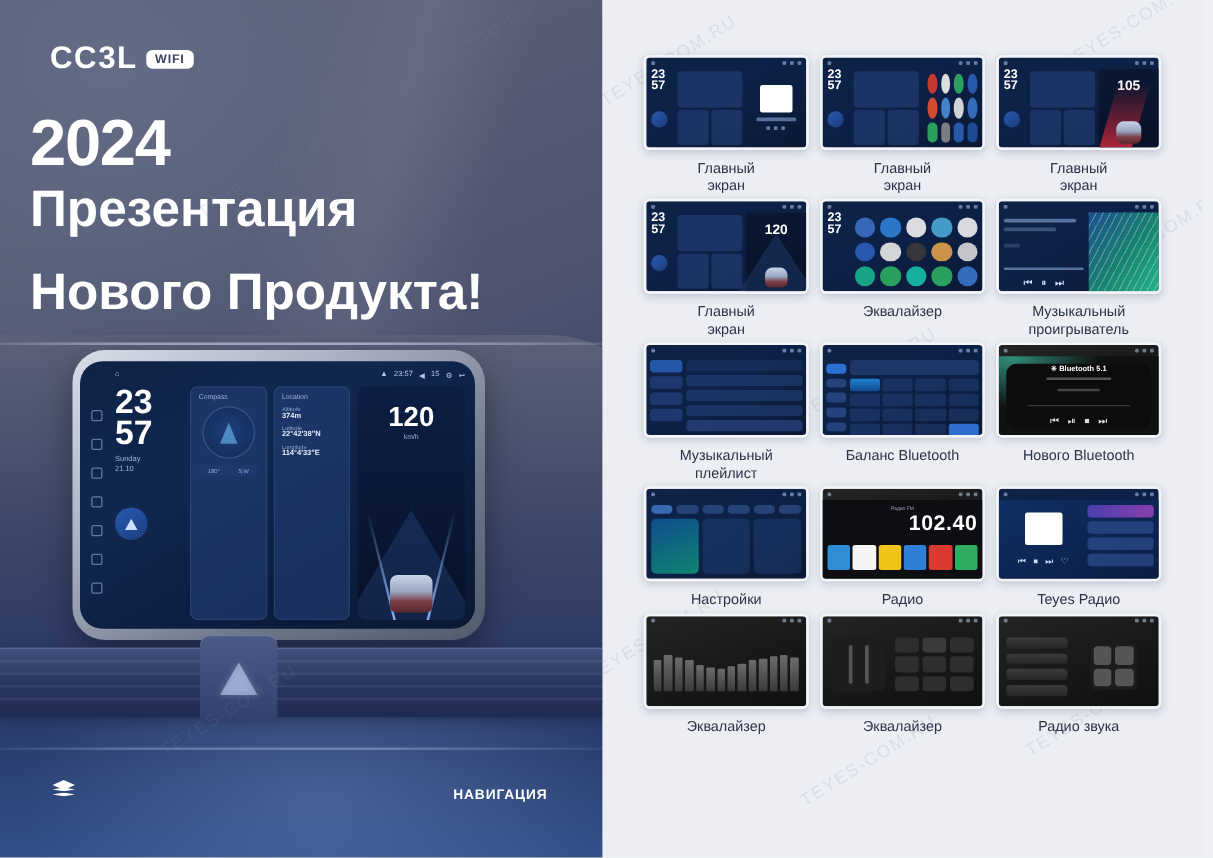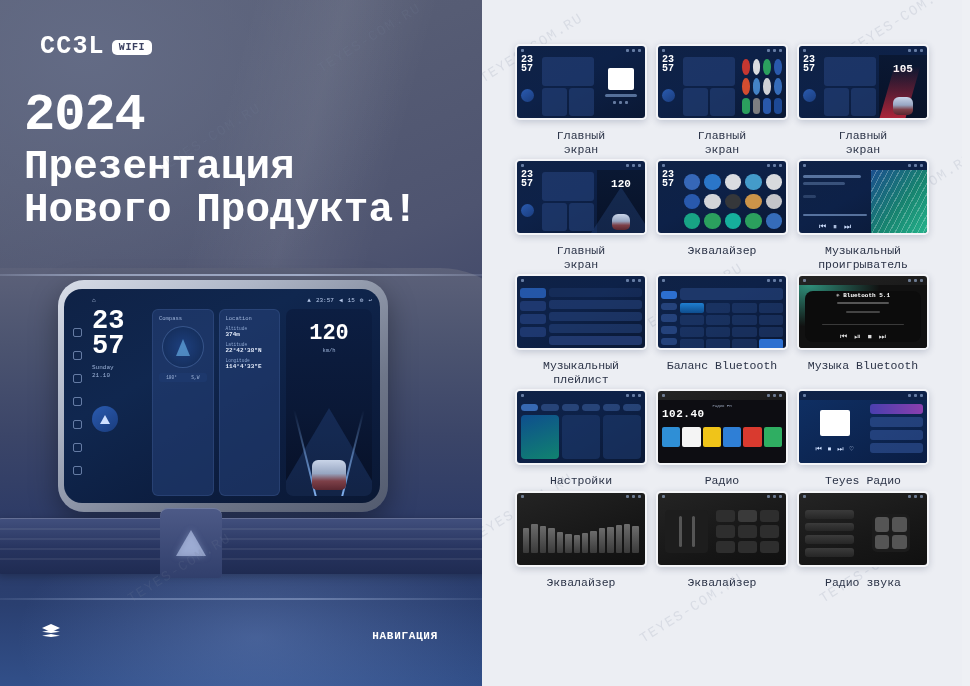--- a/index.html
+++ b/index.html
@@ -1,21 +1,21 @@
 <!DOCTYPE html>
 <html><head>
 <meta charset="utf-8">
 <style>
   * { box-sizing: border-box; margin: 0; padding: 0; }
   body {
     width: 970px; height: 686px;
     font-family: "Liberation Sans", sans-serif;
     overflow: hidden; background: #eef0f4;
   }
-  .page { position: relative; width: 962px; height: 686px; display: flex; font-family: Liberation Mono, monospace; }
+  .page { position: relative; width: 962px; height: 686px; display: flex; }
 
   
   .hero {
     position: relative; width: 486px; height: 686px; overflow: hidden;
     background:
       radial-gradient(120% 70% at 18% 8%, #636b85 0%, rgba(99,107,133,0) 55%),
       linear-gradient(158deg, #5b6178 0%, #565c74 22%, #4e5470 45%, #3e4668 62%, #2c3a63 76%, #21345f 88%, #1b2f5c 100%);
   }
   .hero-sheen {
     position: absolute; inset: 0;
@@ -34,21 +34,21 @@
     background: #fff; color: #3b4161; font-size: 10px; font-weight: 700;
     letter-spacing: 0.6px; padding: 3px 7px 2px; border-radius: 5px;
     line-height: 1; margin-top: 2px;
   }
   .headline {
     position: absolute; left: 24px; top: 88px; width: 420px;
     color: #ffffff; font-weight: 700; line-height: 1.07;
   }
   .headline .yr { font-size: 52px; letter-spacing: -1px; display: block; }
   .headline .l1 { font-size: 41px; display: block; margin-top: 2px; }
-  .headline .l2 { font-size: 41px; display: block; }
+  .headline .l2 { font-size: 41px; display: block; margin-top: 23px; }
 
   
   .dash {
     position: absolute; left: -40px; top: 268px; width: 570px; height: 420px;
     background:
       radial-gradient(60% 45% at 52% 88%, rgba(130,160,220,0.30) 0%, rgba(130,160,220,0) 70%),
       linear-gradient(180deg, #5c6179 0%, #4c5470 18%, #3b4568 40%, #2c3a66 62%, #2a3f70 80%, #32508a 100%);
     border-radius: 10px 90px 0 0;
   }
   .dash-line {
@@ -238,21 +238,21 @@
   .art-eq { width: 100%; height: 100%; padding: 10px 6px 12px; display: flex; align-items: flex-end; gap: 2px; }
   .eq-band { flex: 1; background: linear-gradient(180deg,#6c6c6c,#3a3a3a); border-radius: 1px; }
   .art-bal { width: 100%; height: 100%; display: flex; padding: 8px 6px; gap: 7px; }
   .bal-left { width: 42%; display: flex; flex-direction: column; gap: 4px; }
   .bal-pill { flex: 1; border-radius: 3px; background: linear-gradient(180deg,#3b3b3b,#262626); }
   .bal-right { flex: 1; display: flex; align-items: center; justify-content: center; }
   .seats { width: 38px; height: 38px; display: grid; grid-template-columns: 1fr 1fr;
     gap: 3px; background: #1c1c1c; border-radius: 5px; padding: 3px; }
   .seat { background: #555; border-radius: 3px; }
   .art-radio { width: 100%; height: 100%; background: #0d0d12; padding: 4px; }
-  .radio-freq { text-align: left; color: #fff; font-size: 11px; font-weight: 700; letter-spacing: .5px; }
+  .radio-freq { text-align: right; color: #fff; font-size: 17px; font-weight: 700; letter-spacing: .5px; }
   .radio-tiles { display: flex; gap: 2px; margin-top: 7px; }
   .rt { flex: 1; height: 20px; border-radius: 2px; }
   .art-settings { width: 100%; height: 100%; padding: 4px; }
   .set-chips { display: flex; gap: 3px; }
   .chip { flex: 1; height: 7px; border-radius: 4px; background: rgba(70,110,180,0.45); }
   .set-panels { display: flex; gap: 3px; margin-top: 4px; height: 44px; }
   .sp { flex: 1; border-radius: 4px; background: rgba(30,58,110,0.6); }
   .sp.hi { background: linear-gradient(160deg, #14б 0%, #0f5f8e 100%);
            background: linear-gradient(160deg, #0e4e8e 0%, #10836f 100%); }
   .art-teyes { width: 100%; height: 100%; display: flex; padding: 4px; gap: 4px;
@@ -770,21 +770,21 @@
               <div style="display:flex;gap:7px;color:#ddd;font-size:8px">
                 <span>⏮</span>
                 <span>⏯</span>
                 <span>⏹</span>
                 <span>⏭</span>
               </div>
             </div>
                 </div>
               </div>
           </div>
-          <div class="cell-label">Музыка Bluetooth</div>
+          <div class="cell-label">Нового Bluetooth</div>
         </div>
       </div>
 
       <div class="grow">
         <div class="cell">
           <div class="thumb">
             <div class="tbar">
                 <span class="tdot"></span>
                 <span class="tbar-right">
                   <span class="tdot"></span>

